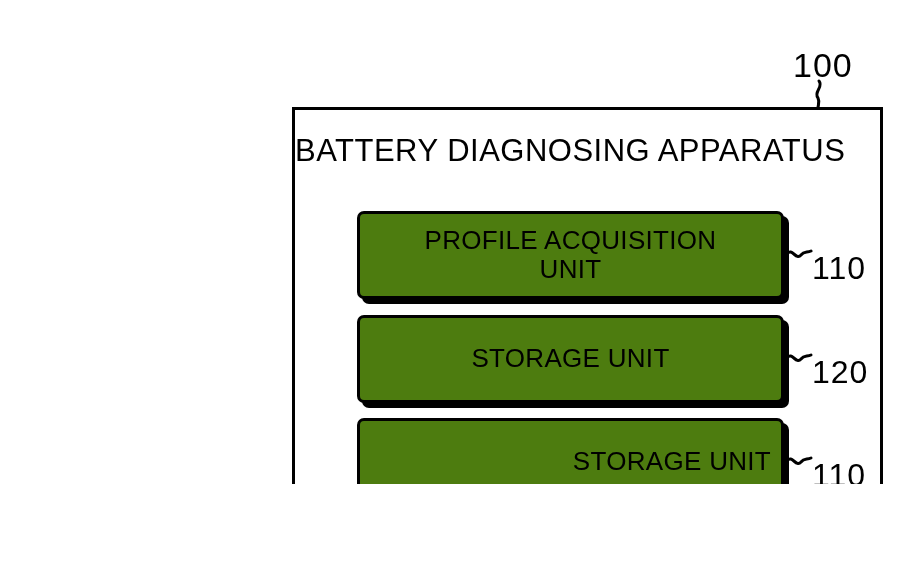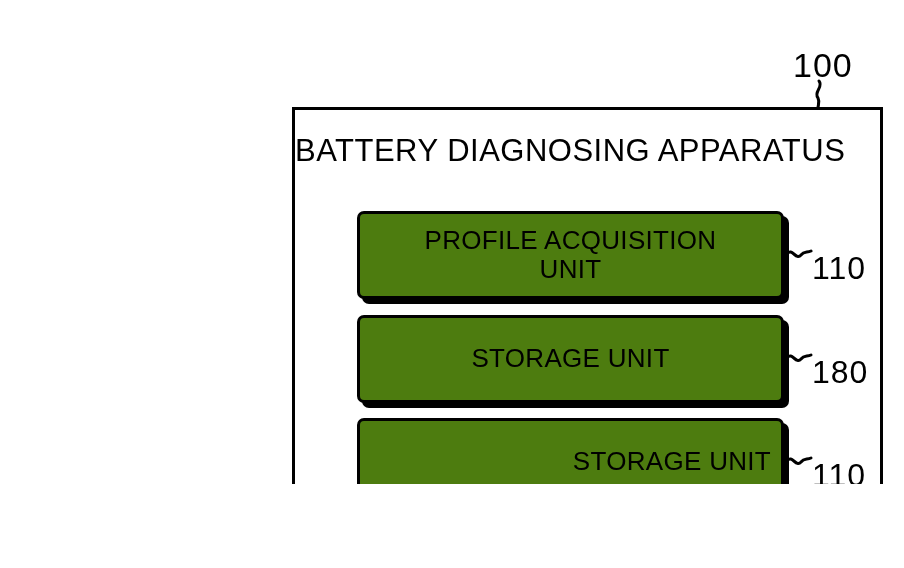--- a/index.html
+++ b/index.html
@@ -142,21 +142,21 @@
   <div class="ref-number" id="ref-110-label">110</div>
 
   <div class="unit-block" id="unit-block-120">
     <div class="unit-label">STORAGE UNIT</div>
   </div>
   <div class="ref-leader" id="ref-120-leader">
     <svg width="26" height="20" viewBox="0 0 26 20">
       <path d="M 1 9 C 6 2, 10 16, 15 10 C 18 6, 21 8, 25 6" stroke="#000000" stroke-width="3" fill="none" stroke-linecap="round"></path>
     </svg>
   </div>
-  <div class="ref-number" id="ref-120-label">180</div>
+  <div class="ref-number" id="ref-120-label">120</div>
 
   <div class="unit-block" id="unit-block-130">
     <div class="unit-label">STORAGE UNIT</div>
   </div>
   <div class="ref-leader" id="ref-130-leader">
     <svg width="26" height="20" viewBox="0 0 26 20">
       <path d="M 1 9 C 6 2, 10 16, 15 10 C 18 6, 21 8, 25 6" stroke="#000000" stroke-width="3" fill="none" stroke-linecap="round"></path>
     </svg>
   </div>
   <div class="ref-number" id="ref-130-label">110</div>

